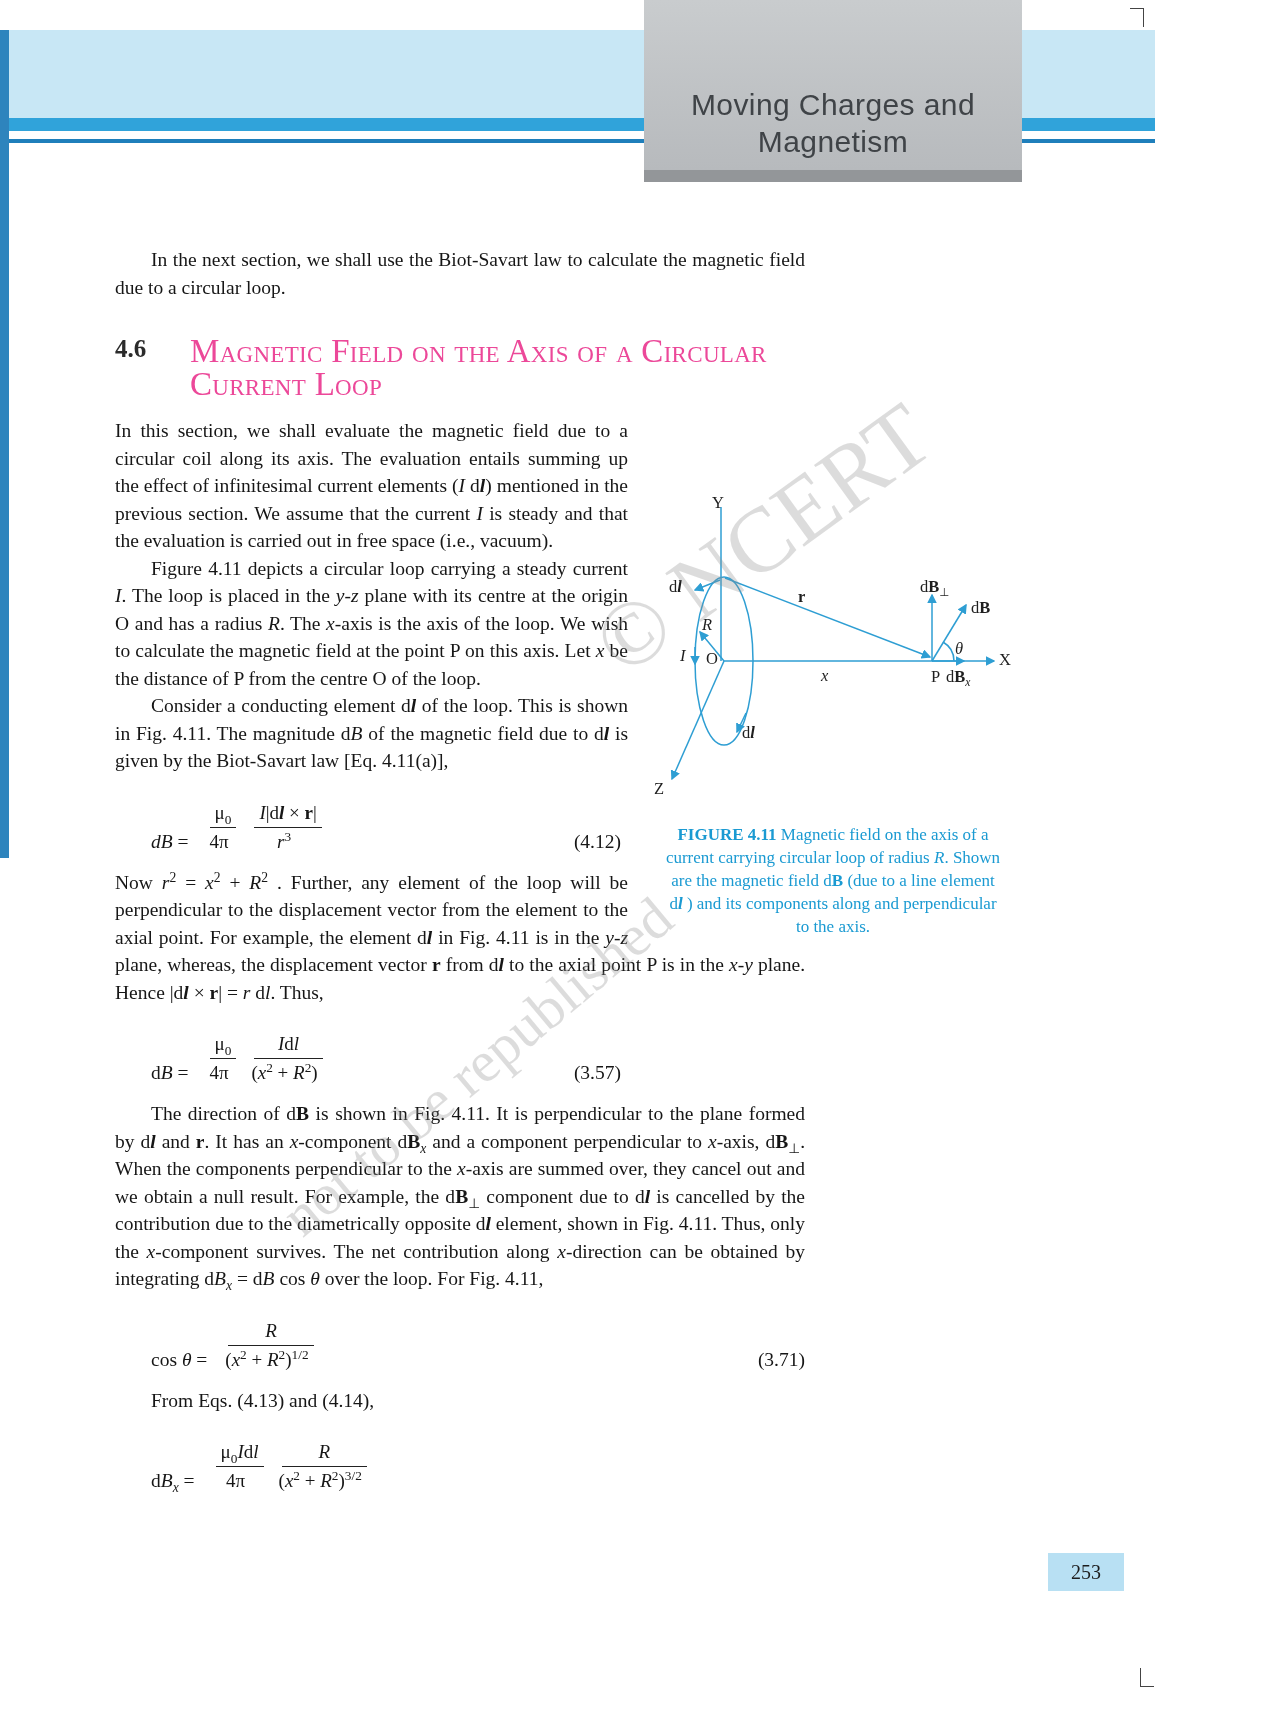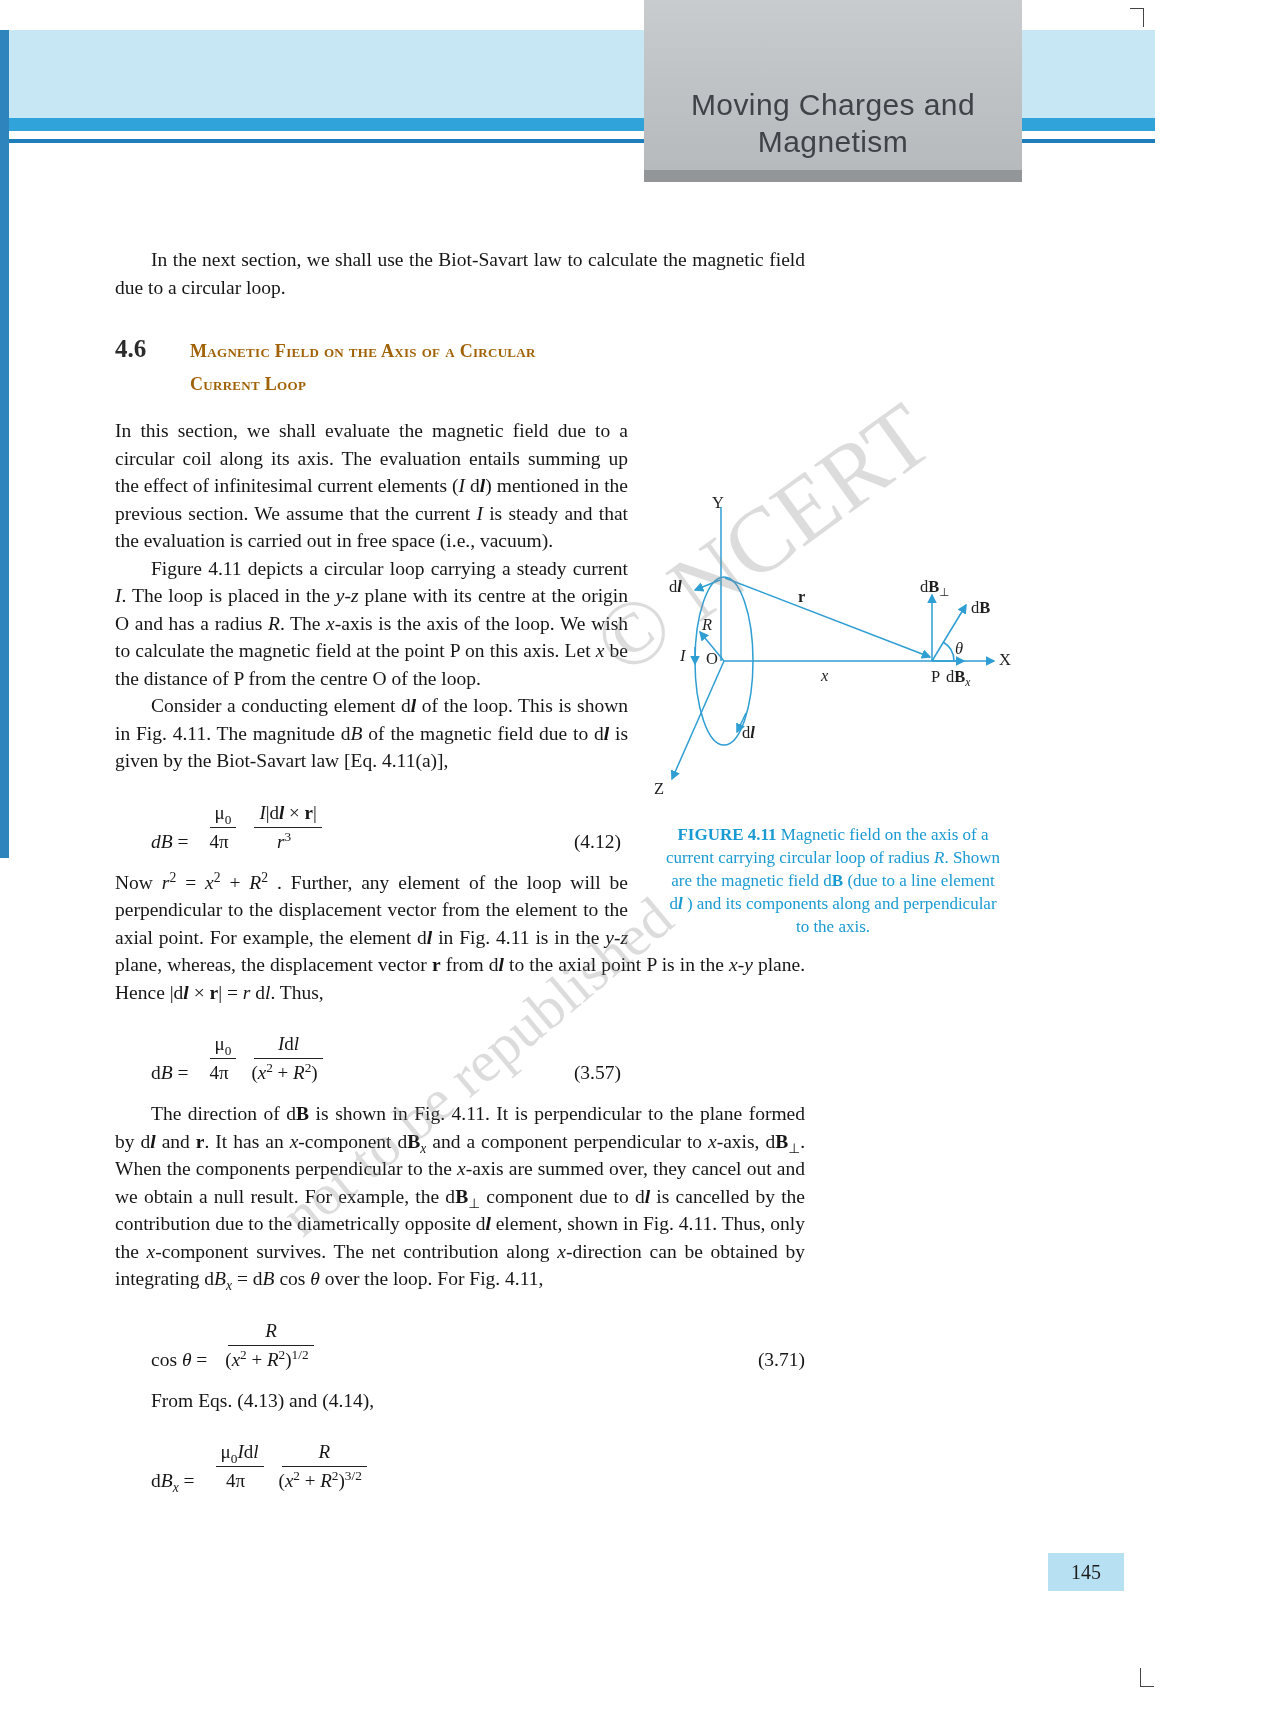--- a/index.html
+++ b/index.html
@@ -26,22 +26,22 @@
   
   .content { position:absolute; left:115px; top:246px; width:895px; z-index:1; }
   .content p { margin:0; font-size:19.5px; line-height:27.5px; text-align:justify; width:690px; }
   .content p.indent { text-indent:36px; }
   .content p.clear { clear:right; }
   i { font-style:italic; }
   sub,sup { font-size:.70em; line-height:0; }
 
   .section-head { display:flex; margin:34px 0 16px 0; width:690px; }
   .section-head .num { flex:none; width:75px; font-size:25px; font-weight:bold; color:#2b2b2b; }
-  .section-head .ttl { font-size:18px; font-weight:bold; font-variant:small-caps; letter-spacing:.3px;
-                       color:#a16207; line-height:33px; }
+  .section-head .ttl { font-size:33px; font-weight:normal; font-variant:small-caps; letter-spacing:.3px;
+                       color:#ec4899; line-height:33px; }
 
   
   .equation { display:flex; align-items:flex-end; margin:16px 0 16px 36px; min-height:62px; font-size:19.5px; }
   .equation.narrow { width:470px; }
   .equation.wide   { width:654px; }
   .eq-lhs { margin-right:8px; }
   .frac { display:inline-block; vertical-align:middle; text-align:center; margin:0 5px; font-size:19px; }
   .frac .num { display:block; padding:0 5px 3px; border-bottom:1.4px solid #222;margin-left:8px; }
   .frac .den { display:block; padding:3px 5px 0; }
   .eq-number { margin-left:auto; }
@@ -197,15 +197,15 @@
         <span class="num"><i>R</i></span>
         <span class="den">(<i>x</i><sup>2</sup> + <i>R</i><sup>2</sup>)<sup>3/2</sup></span>
       </span>
     </div>
 
   </div>
 
   <div class="wm wm1">© NCERT</div>
   <div class="wm wm2">not to be republished</div>
 
-  <div class="page-num-box">145</div>
+  <div class="page-num-box">253</div>
 
 </div>
 
 </body></html>

